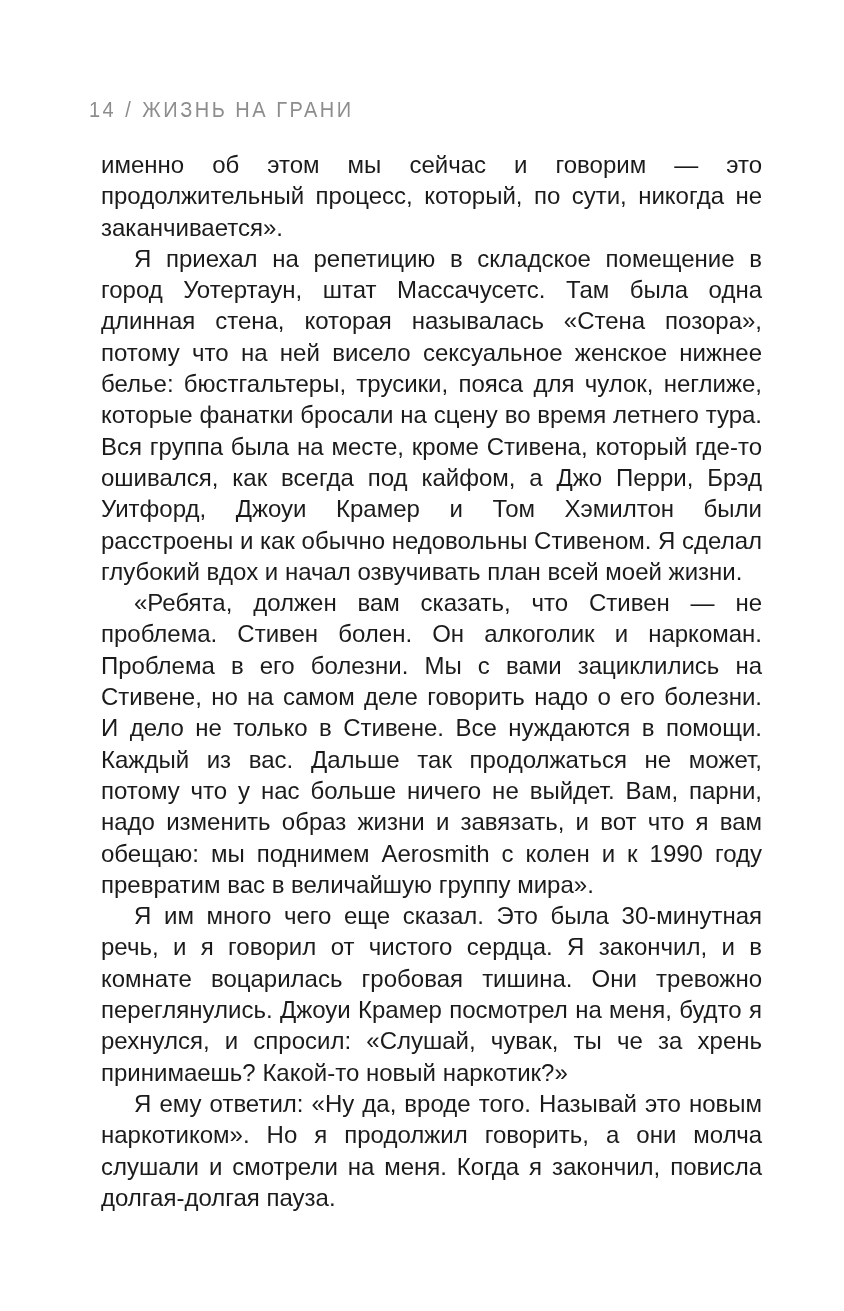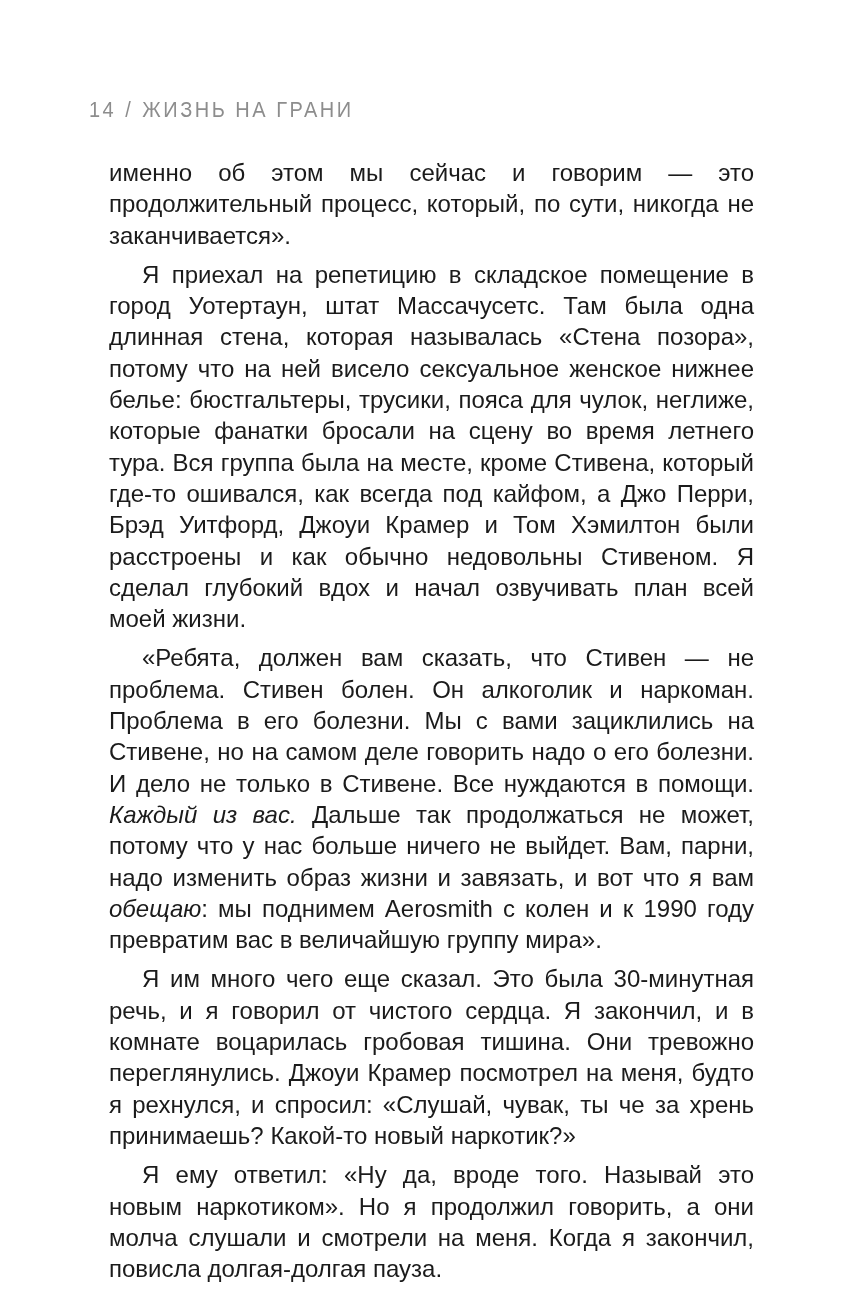--- a/index.html
+++ b/index.html
@@ -41,29 +41,28 @@
     width: 661px;
     color: #1b1b1b;
     font-size: 24px;
     line-height: 31.3px;
     text-align: justify;
     hyphens: auto;
     -webkit-hyphens: auto;
   }
 
   .body-text p {
-    margin: 8px;
+    margin: 0;
   }
 
   .body-text p.indent {
     text-indent: 33px;
   }
 
   .em {
-    font-style: italic;
   }
 </style>
 </head>
 <body>
 
 <div class="page">
 
   <header class="running-head">
     <span>14</span>
     <span>/</span>

